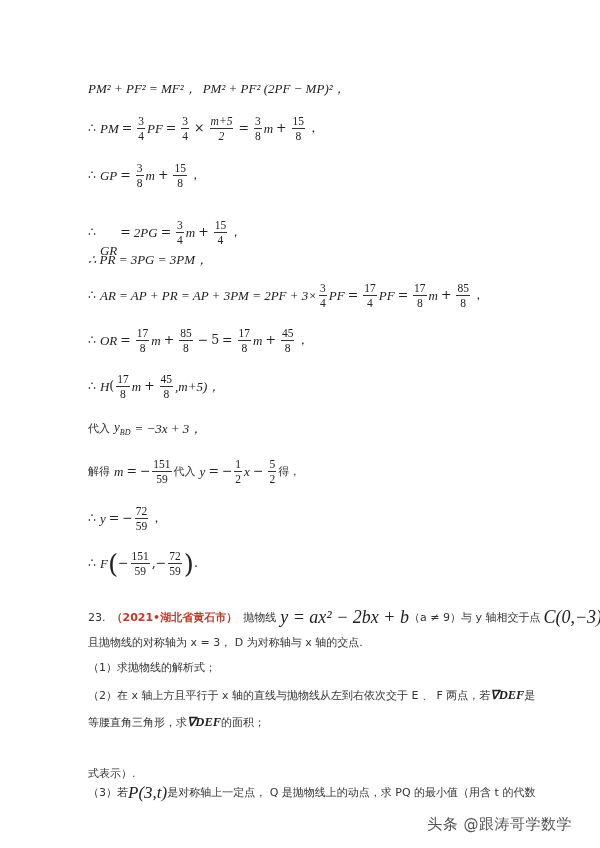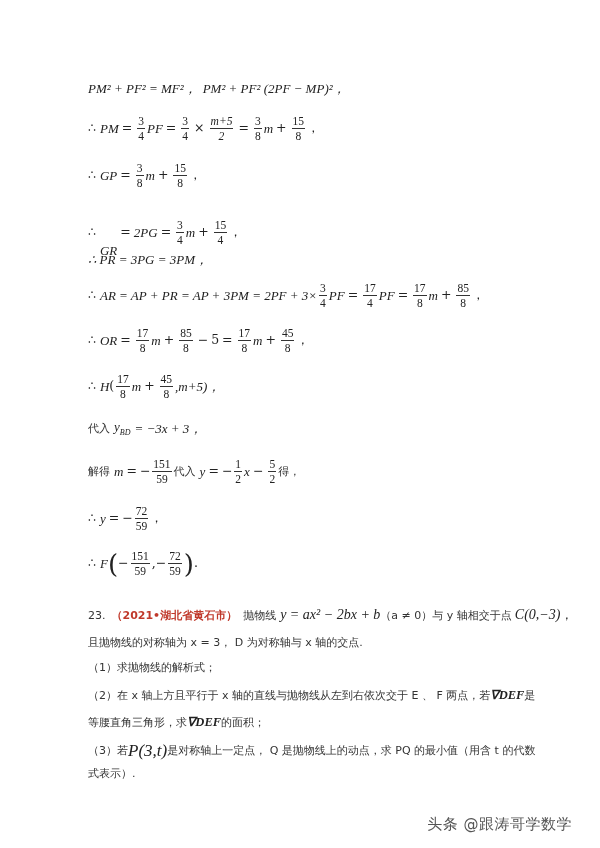--- a/index.html
+++ b/index.html
@@ -21,21 +21,21 @@
   .frac .den { padding: 1px 1px 0; line-height: 1.05; }
   sup, sub { font-size: 8px; }
   .cn { font-family: "DejaVu Sans", sans-serif; font-size: 11px; color: #333; }
   .red { color: #c0392b; font-weight: bold; font-family: "DejaVu Sans", sans-serif; font-size: 11px; }
   .big { font-size: 17px; }
   .paren { font-size: 26px; font-weight: 200; line-height: 1; }
   .watermark {
     position: absolute; right: 28px; bottom: 14px; font-family: "DejaVu Sans", sans-serif;
     font-size: 15px; color: #555; letter-spacing: 0.5px;
   }
-  .q .i { font-size: 14px; }
+  .q .i { font-size: 18px; }
   .bold-i { font-weight: bold; font-style: italic; font-family: "Liberation Serif", serif; }
 </style>
 </head>
 <body>
 
 <div class="line" style="top:82px;">
   <span class="i">PM² + PF² = MF²，</span>
   <span class="i" style="margin-left:6px;">PM² + PF² (2PF − MP)²，</span>
 </div>
 
@@ -247,21 +247,21 @@
     </span>
   <span class="paren">)</span>
     <span>.</span>
 </div>
 
 <div class="line q" style="top:608px;">
   <span class="cn">23.</span>
   <span class="red" style="margin-left:6px;">（2021•湖北省黄石市）</span>
   <span class="cn" style="margin-left:6px;">抛物线</span>
   <span class="i" style="margin-left:4px;">y = ax² − 2bx + b</span>
-  <span class="cn">（a ≠ 0）</span>
+  <span class="cn">（a ≠ 9）</span>
   <span class="cn">与 y 轴相交于点</span>
   <span class="i big" style="margin-left:3px;">C(0,−3)</span>
   <span>，</span>
 </div>
 
 <div class="line" style="top:637px;">
   <span class="cn">且抛物线的对称轴为 x = 3， D 为对称轴与 x 轴的交点.</span>
 </div>
 
 <div class="line" style="top:662px;justify-content:center;">
@@ -273,21 +273,21 @@
   <span class="bold-i">∇DEF</span>
   <span class="cn"> 是</span>
 </div>
 
 <div class="line" style="top:716px;">
   <span class="cn">等腰直角三角形，求</span>
   <span class="bold-i">∇DEF</span>
   <span class="cn"> 的面积；</span>
 </div>
 
-<div class="line" style="top:742px;">
+<div class="line" style="top:784px;">
   <span class="cn">（3）若</span>
   <span class="i big">P(3,t)</span>
   <span class="cn"> 是对称轴上一定点， Q 是抛物线上的动点，求 PQ 的最小值（用含 t 的代数</span>
 </div>
 
 <div class="line" style="top:768px;">
   <span class="cn">式表示）.</span>
 </div>
 
 <div class="watermark">头条 @跟涛哥学数学</div>

